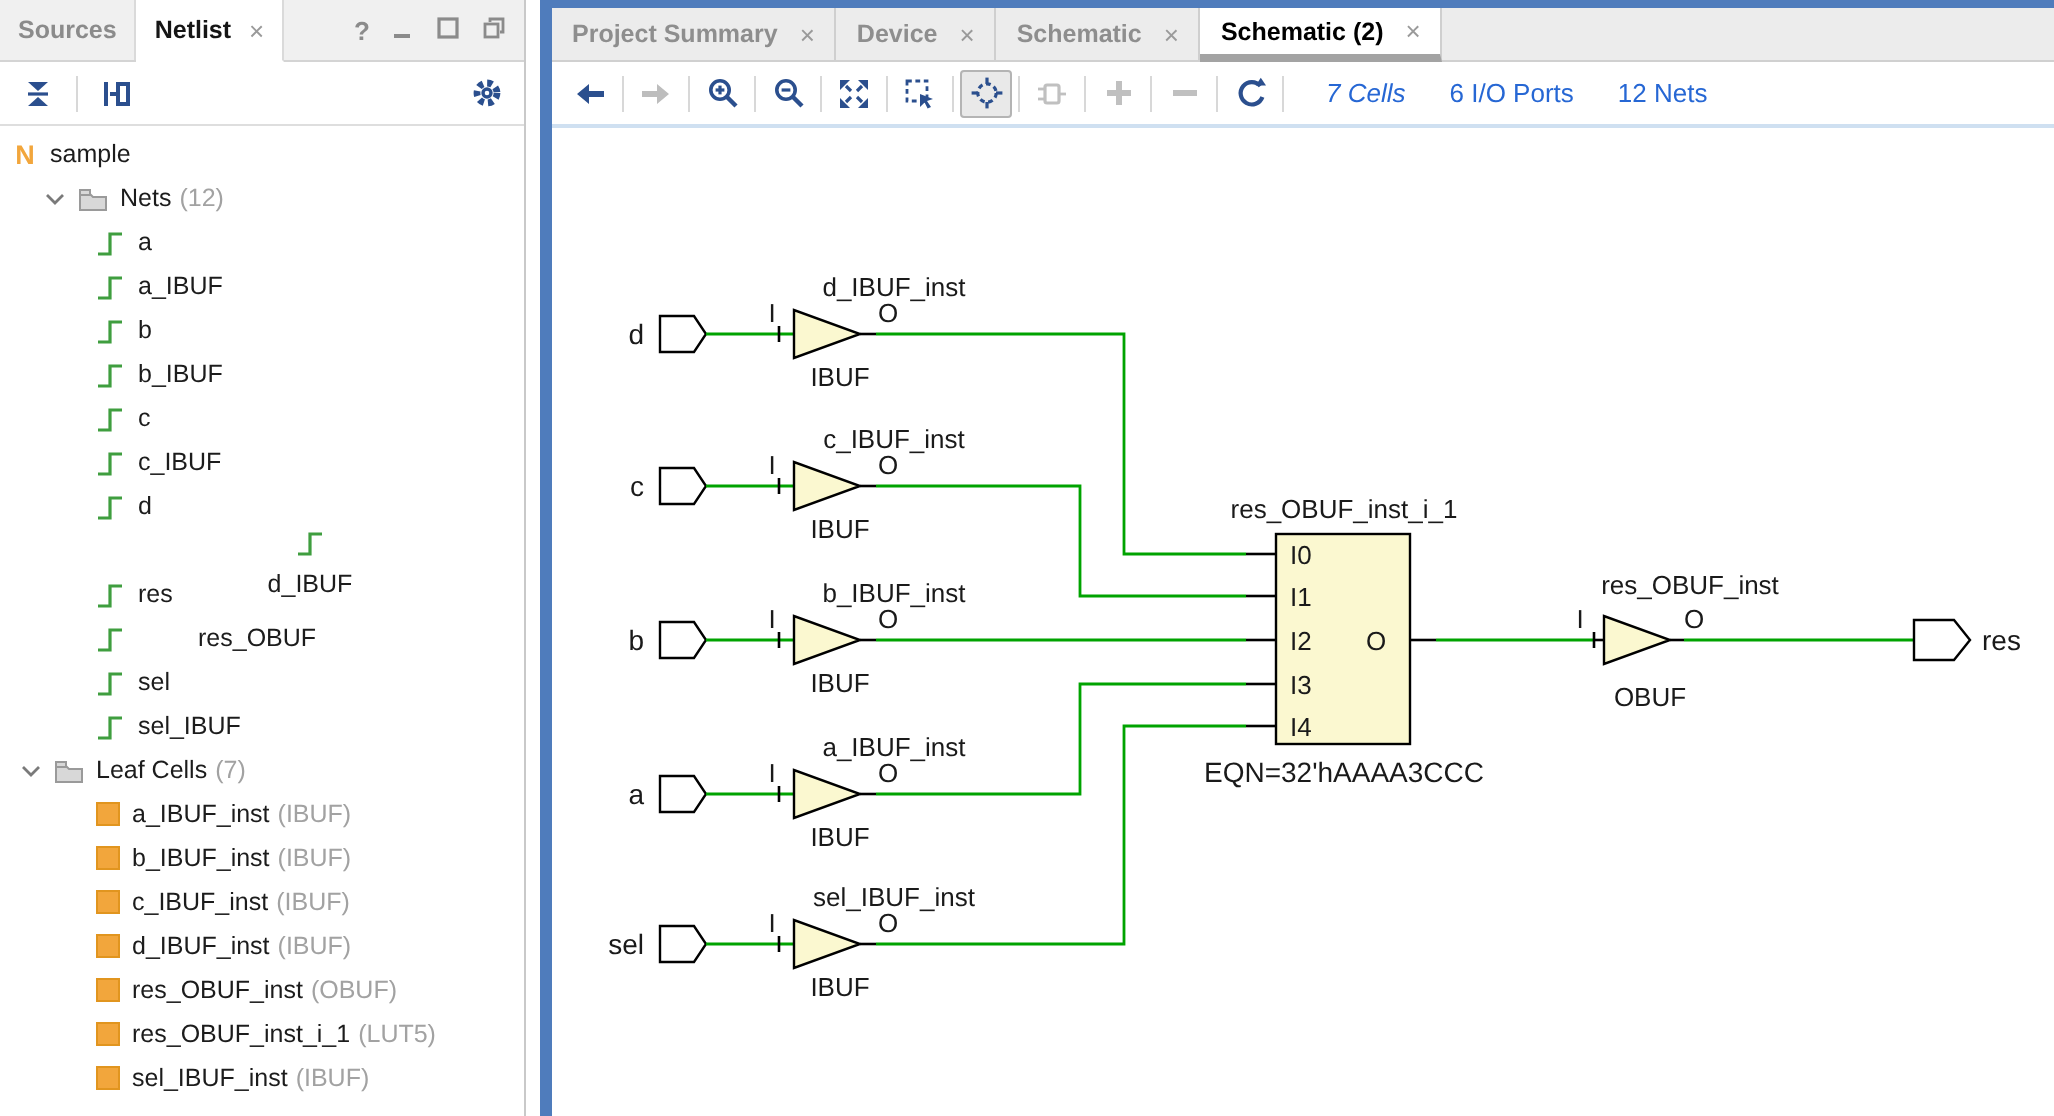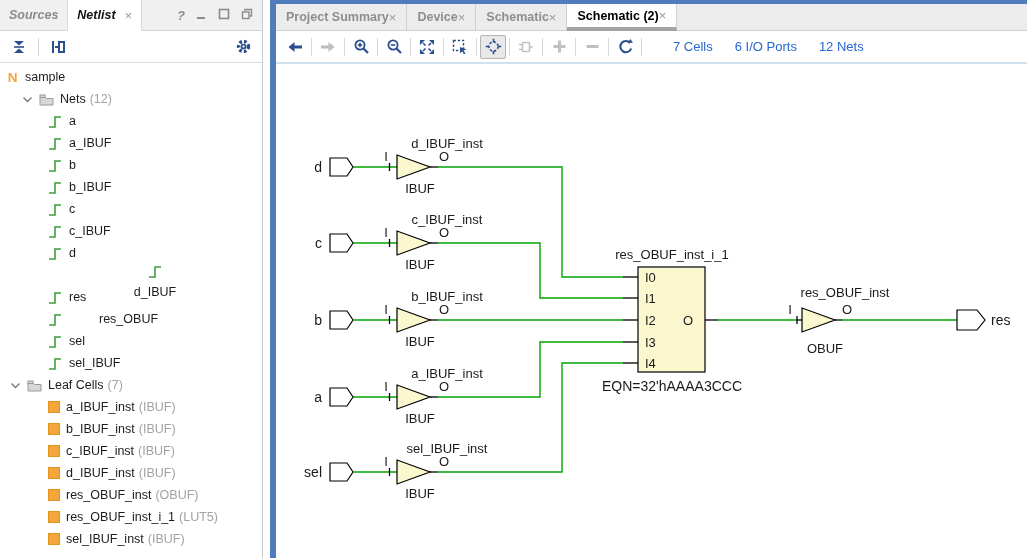--- a/index.html
+++ b/index.html
@@ -3,21 +3,21 @@
 <meta charset="utf-8">
 <style>
   html,body{margin:0;padding:0;background:#fff;}
   body{width:1027px;height:558px;position:relative;overflow:hidden;
        font-family:"Liberation Sans",sans-serif;color:#1c1c1c;}
 
   
   .left-panel{position:absolute;left:0;top:0;width:263px;height:558px;
               background:#fff;border-right:1px solid #c9c9c9;box-sizing:border-box;}
   .tabbar{height:30px;background:#f0f0f0;border-bottom:1px solid #d4d4d4;
-          display:flex;align-items:stretch;font-style:italic;}
+          display:flex;align-items:stretch;}
   .tab{padding:0 9px;display:flex;align-items:center;gap:9px;font-size:12.5px;
        font-weight:bold;color:#8b8b8b;border-right:1px solid #dadada;white-space:nowrap;}
   .tab.active{background:#fff;color:#151515;margin-bottom:-1px;border-bottom:1px solid #fff;}
   .close-x{color:#9a9a9a;font-weight:normal;font-size:13px;cursor:default;}
   .win-controls{margin-left:auto;display:flex;align-items:center;gap:11px;
                 padding-right:9px;color:#8b8b8b;font-size:13px;font-weight:bold;}
   .left-toolbar{height:31px;display:flex;align-items:center;gap:4px;
                 border-bottom:1px solid #dedede;padding:0 7px;}
   .ltb-btn{width:24px;height:24px;display:flex;align-items:center;justify-content:center;}
   .vsep{width:1px;height:18px;background:#d8d8d8;margin:0 3px;}
@@ -30,29 +30,29 @@
   .ticon{display:flex;align-items:center;justify-content:center;}
   .nglyph{color:#f2a63c;font-weight:bold;font-size:13.5px;width:13px;text-align:center;}
 
   
   .accent-vstrip{position:absolute;left:270px;top:0;width:6px;height:558px;background:#4f7cbc;}
 
   
   .right-panel{position:absolute;left:276px;top:0;width:751px;height:558px;background:#fff;}
   .accent-hstrip{height:4px;background:#4f7cbc;}
   .rtabbar{height:26px;background:#ececec;border-bottom:1px solid #d0d0d0;display:flex;align-items:stretch;}
-  .rtab{padding:0 10px;display:flex;align-items:center;font-size:12.5px;
+  .rtab{padding:0 10px;display:flex;align-items:center;gap:11px;font-size:12.5px;
         font-weight:bold;color:#8e8e8e;border-right:1px solid #cfcfcf;white-space:nowrap;}
   .rtab.active{background:#fff;color:#000;margin-bottom:-1px;border-bottom:4px solid #a3a3a3;}
   .rtoolbar{height:31px;display:flex;align-items:center;padding:0 6px;
             border-bottom:2px solid #cfe0f1;background:#fff;}
   .tbtn{width:26px;height:24px;display:flex;align-items:center;justify-content:center;border-radius:2px;}
   .tbtn.selected{border:1px solid #b4b4b4;background:#e9e9e9;box-sizing:border-box;}
   .tlink{color:#2667d4;font-size:13px;margin:0 11px;cursor:pointer;}
-  .tlink:first-of-type{margin-left:28px;}
+  .tlink:first-of-type{margin-left:18px;font-style:italic;}
 
   
   .canvas{position:absolute;left:277px;top:65px;width:750px;height:493px;background:#fff;}
   svg text{font-family:"Liberation Sans",sans-serif;fill:#1a1a1a;}
   .wire{stroke:#00a300;stroke-width:1.4;fill:none;}
   .pin{stroke:#000;stroke-width:1.3;fill:none;}
   .shape{fill:#fbf8d0;stroke:#000;stroke-width:1.2;}
   .port{fill:#fff;stroke:#000;stroke-width:1.2;}
   .slabel{font-size:13px;}
   .plabel{font-size:14px;}

